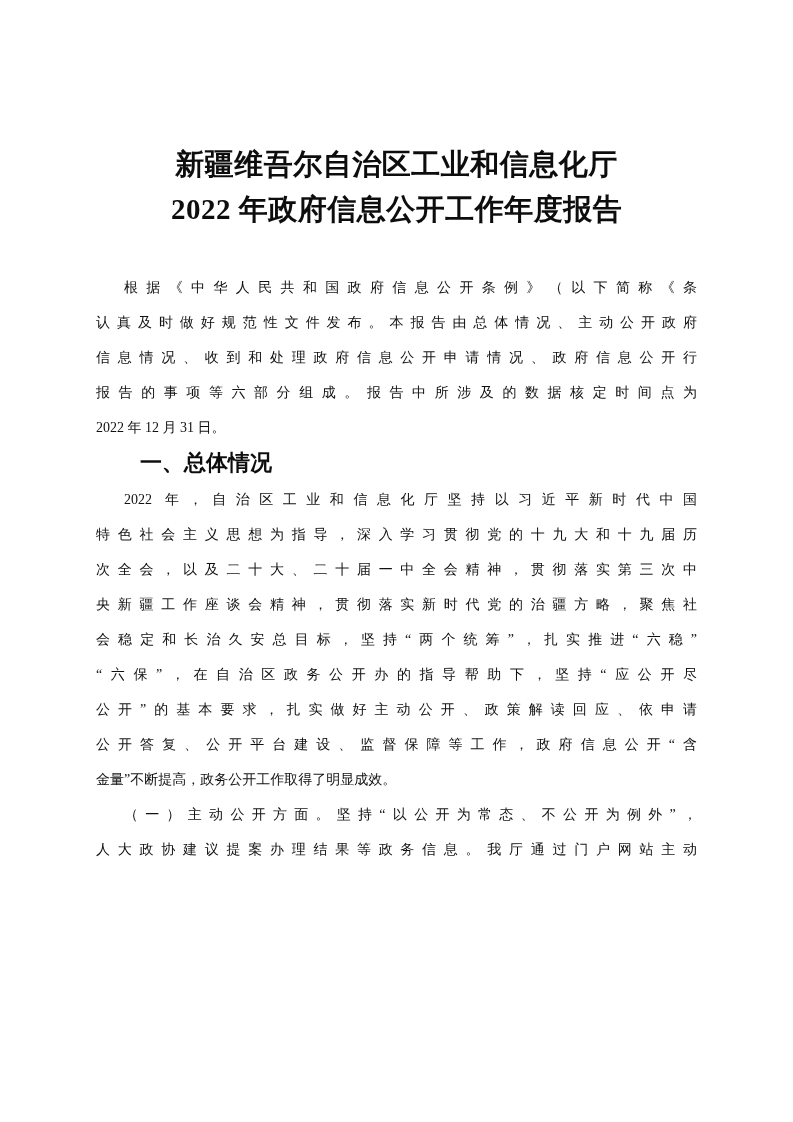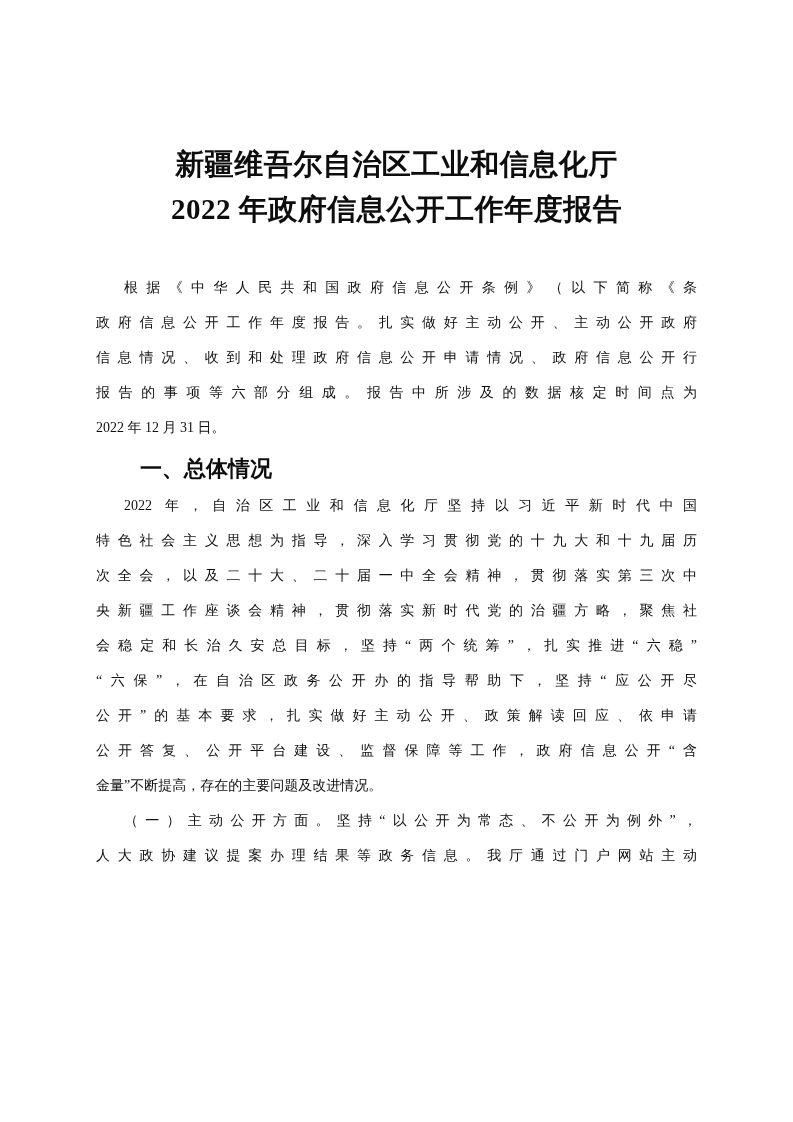--- a/index.html
+++ b/index.html
@@ -44,54 +44,53 @@
     text-align-last: justify;
   }
   .para .line.indent {
     text-indent: 2em;
   }
   .para.heading {
     font-family: "Liberation Sans", "DejaVu Sans", sans-serif;
     font-weight: bold;
     font-size: 22px;
     color: #0d0d0d;
-    margin-top: 6px;
     margin-bottom: 2px;
   }
 </style>
 </head>
 <body>
 
 <div class="page">
   <div class="content">
     <div class="title">
       <div class="title-line">新疆维吾尔自治区工业和信息化厅</div>
       <div class="title-line">2022 年政府信息公开工作年度报告</div>
     </div>
     <div>
         <div class="para body">
           <div class="line indent jl">根据《中华人民共和国政府信息公开条例》（以下简称《条</div>
-          <div class="line jl">政府信息公开工作年度报告。扎实做好主动公开、主动公开政府</div>
+          <div class="line jl">认真及时做好规范性文件发布。本报告由总体情况、主动公开政府</div>
           <div class="line jl">信息情况、收到和处理政府信息公开申请情况、政府信息公开行</div>
           <div class="line jl">报告的事项等六部分组成。报告中所涉及的数据核定时间点为</div>
           <div class="line">2022 年 12 月 31 日。</div>
         </div>
         <div class="para heading">
           <div class="line indent">一、总体情况</div>
         </div>
         <div class="para body">
           <div class="line indent jl">2022 年，自治区工业和信息化厅坚持以习近平新时代中国</div>
           <div class="line jl">特色社会主义思想为指导，深入学习贯彻党的十九大和十九届历</div>
           <div class="line jl">次全会，以及二十大、二十届一中全会精神，贯彻落实第三次中</div>
           <div class="line jl">央新疆工作座谈会精神，贯彻落实新时代党的治疆方略，聚焦社</div>
           <div class="line jl">会稳定和长治久安总目标，坚持“两个统筹”，扎实推进“六稳”</div>
           <div class="line jl">“六保”，在自治区政务公开办的指导帮助下，坚持“应公开尽</div>
           <div class="line jl">公开”的基本要求，扎实做好主动公开、政策解读回应、依申请</div>
           <div class="line jl">公开答复、公开平台建设、监督保障等工作，政府信息公开“含</div>
-          <div class="line">金量”不断提高，存在的主要问题及改进情况。</div>
+          <div class="line">金量”不断提高，政务公开工作取得了明显成效。</div>
         </div>
         <div class="para body">
           <div class="line indent jl">（一）主动公开方面。坚持“以公开为常态、不公开为例外”，</div>
           <div class="line jl">人大政协建议提案办理结果等政务信息。我厅通过门户网站主动</div>
         </div>
       </div>
   </div>
 </div>
 
 </body></html>

